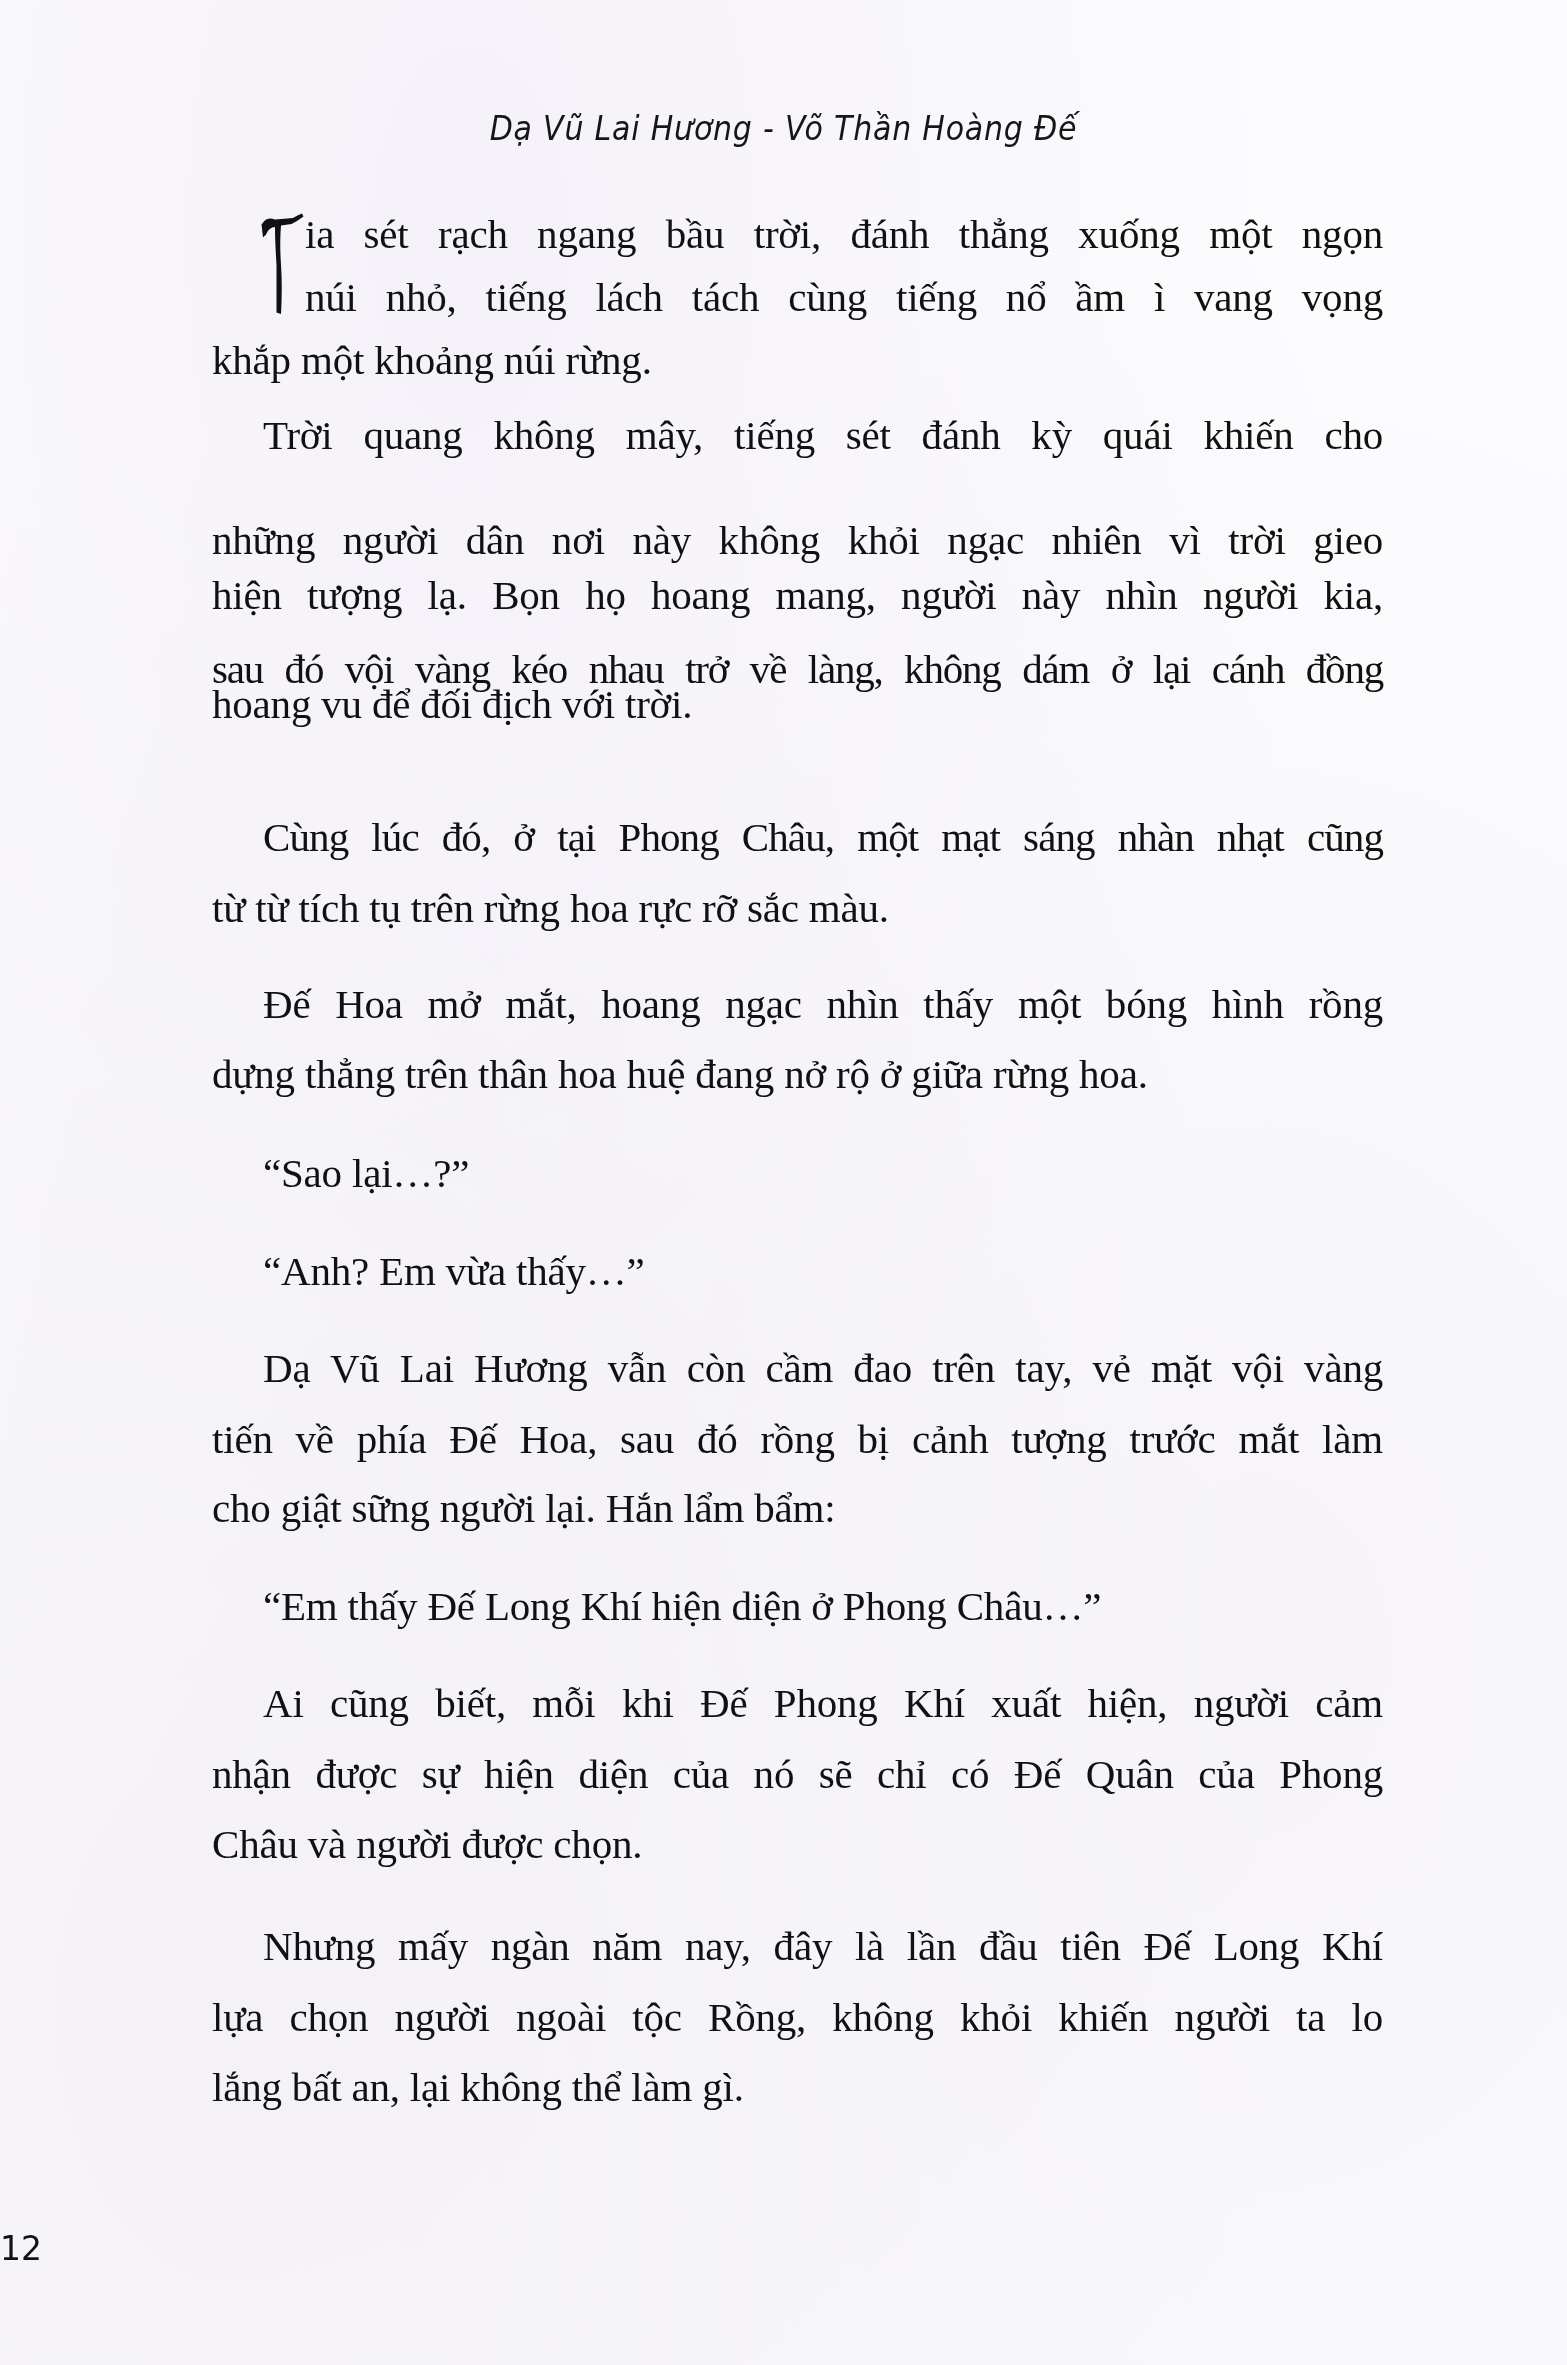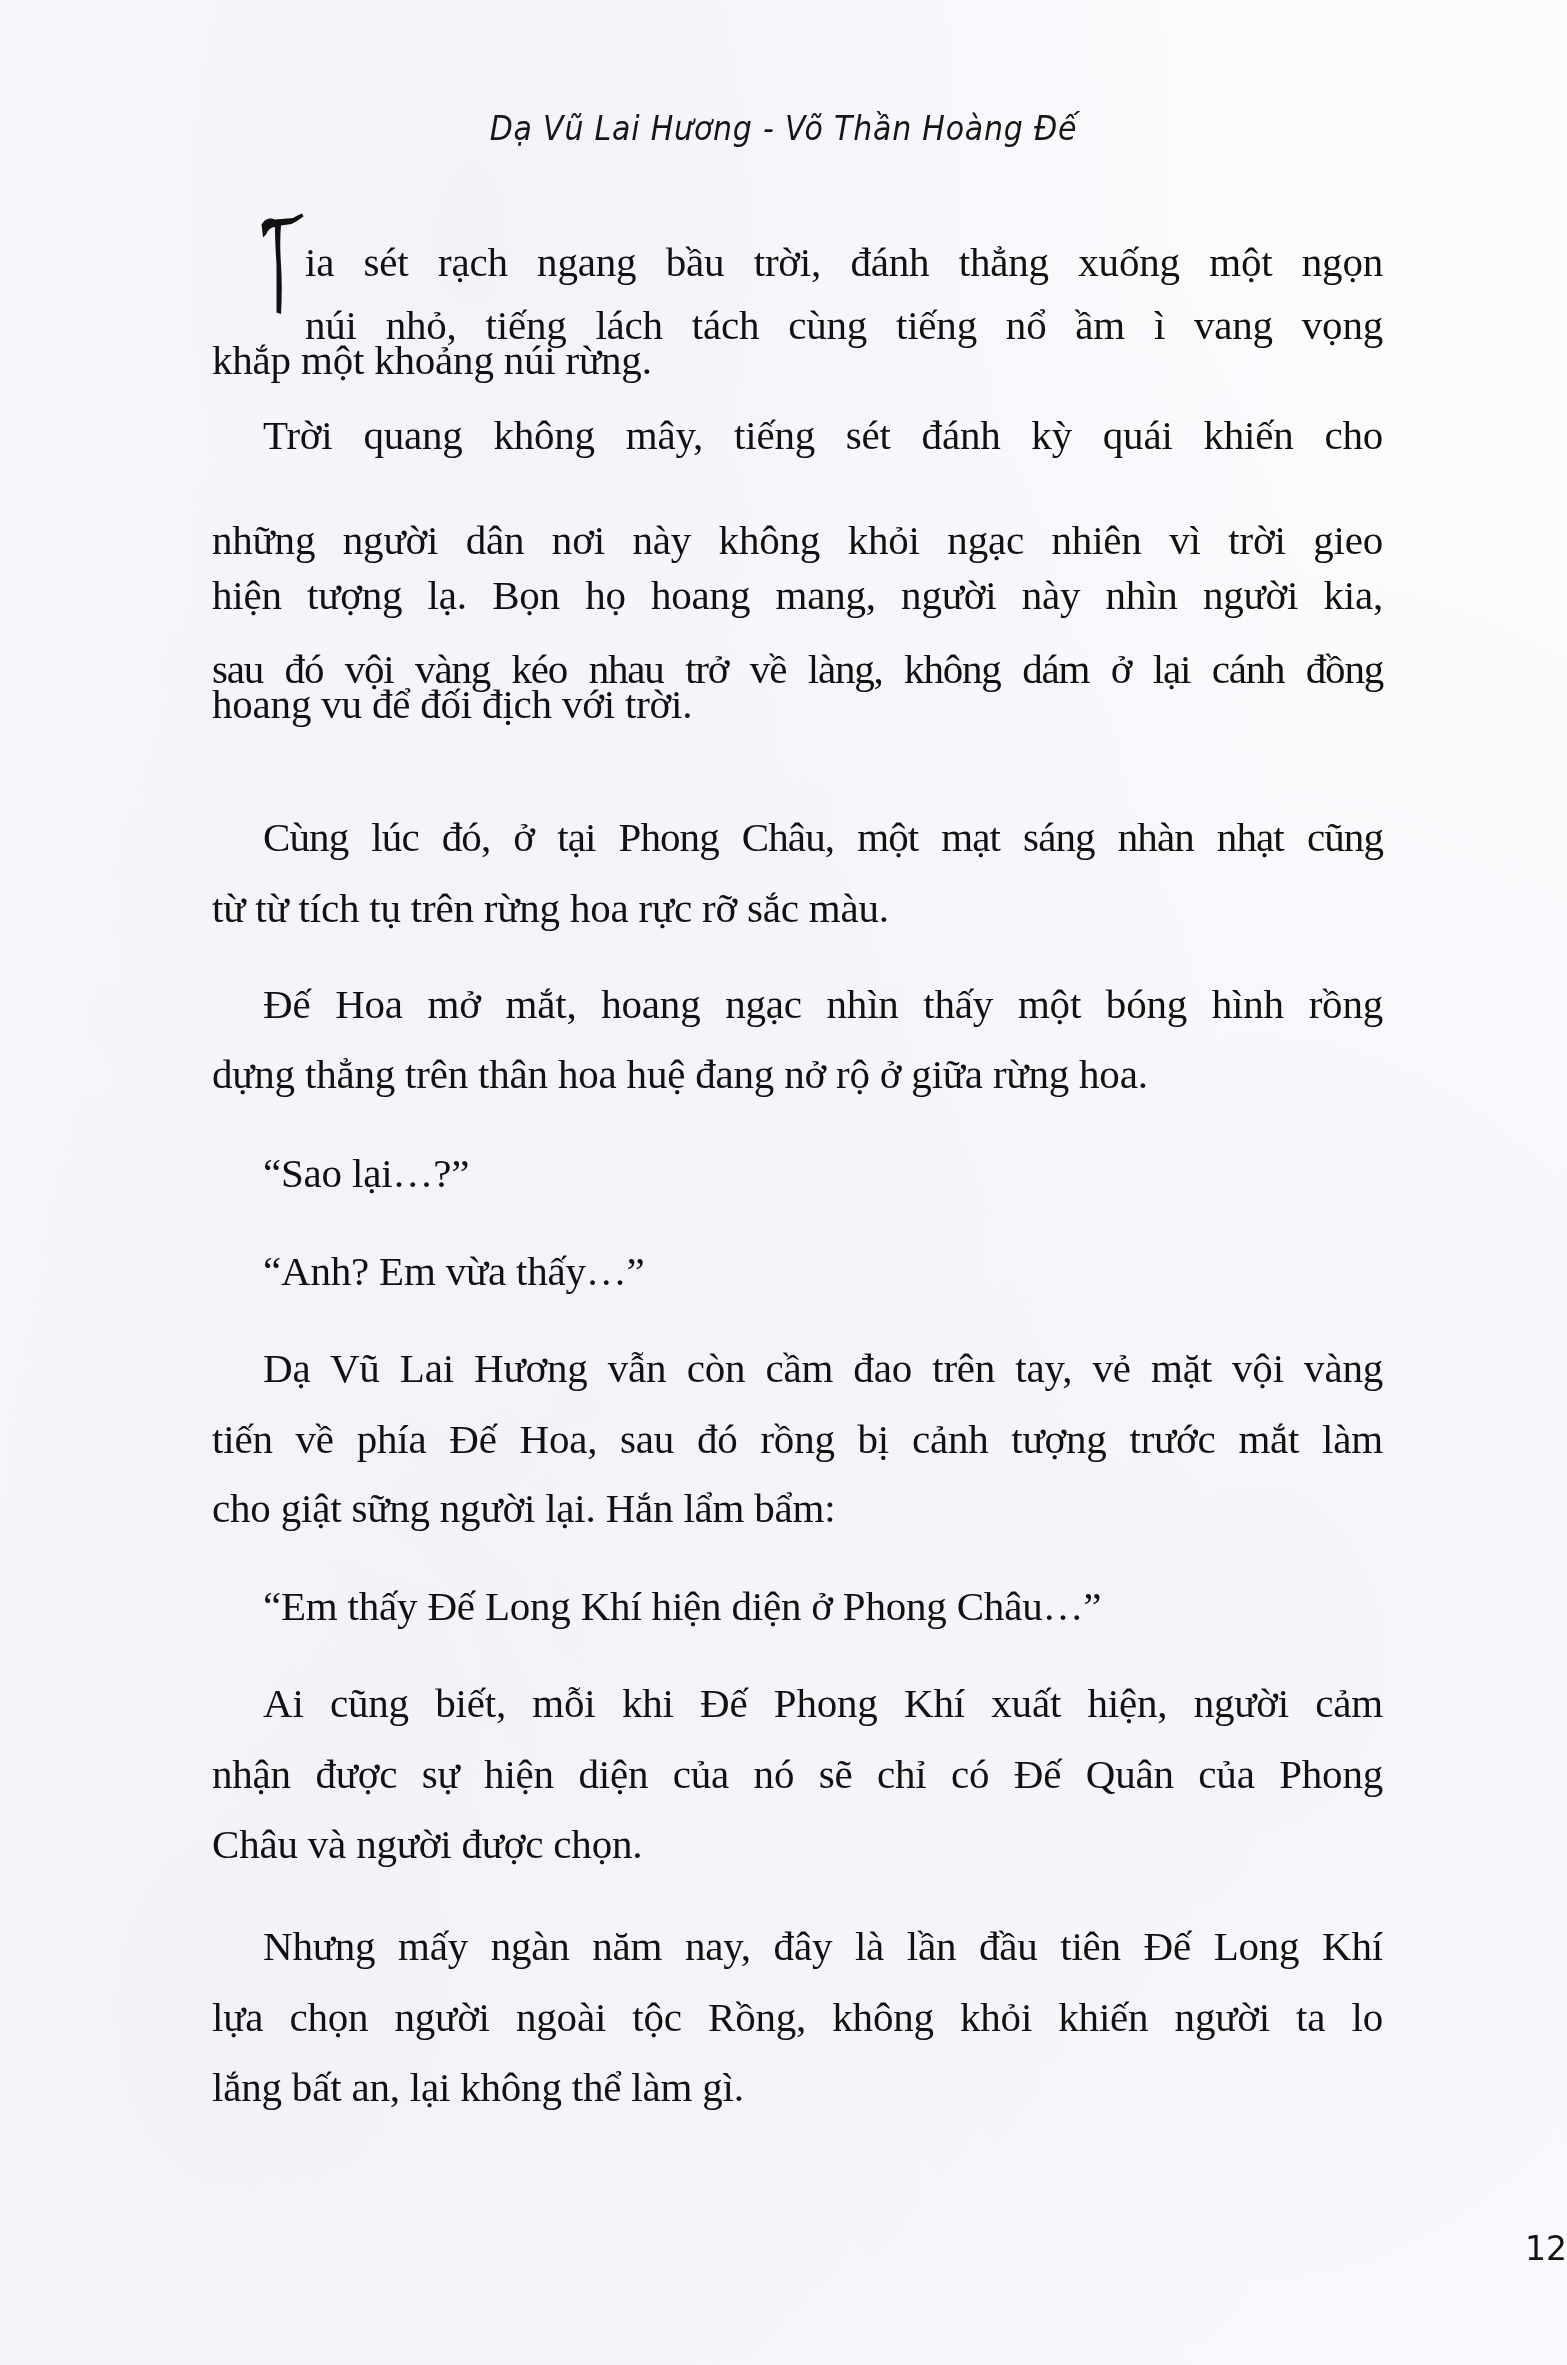--- a/index.html
+++ b/index.html
@@ -52,35 +52,35 @@
       letter-spacing: -0.2px;
       transform-origin: left center;
     }
     .line.justify {
       width: 1171px;
       text-align: justify;
       text-align-last: justify;
     }
     .indent { left: 51px; }
     .indent.justify { width: 1120px; }
-    .after-drop { left: 93px; margin-top: 28px; }
+    .after-drop { left: 93px; }
     .after-drop.justify { width: 1078px; }
     .drop-cap {
       position: absolute;
       left: 260px;
       top: 212px;
       width: 45px;
       height: 105px;
     }
     .page-number {
       position: absolute;
       top: 2229px;
       left: 0;
       width: 1567px;
-      text-align: right;
+      text-align: left;
       font-family: "DejaVu Sans", sans-serif;
       font-size: 33px;
       color: #121212;
     }
   </style>
 </head>
 <body>
 
 <div class="page-bg"></div>
 

